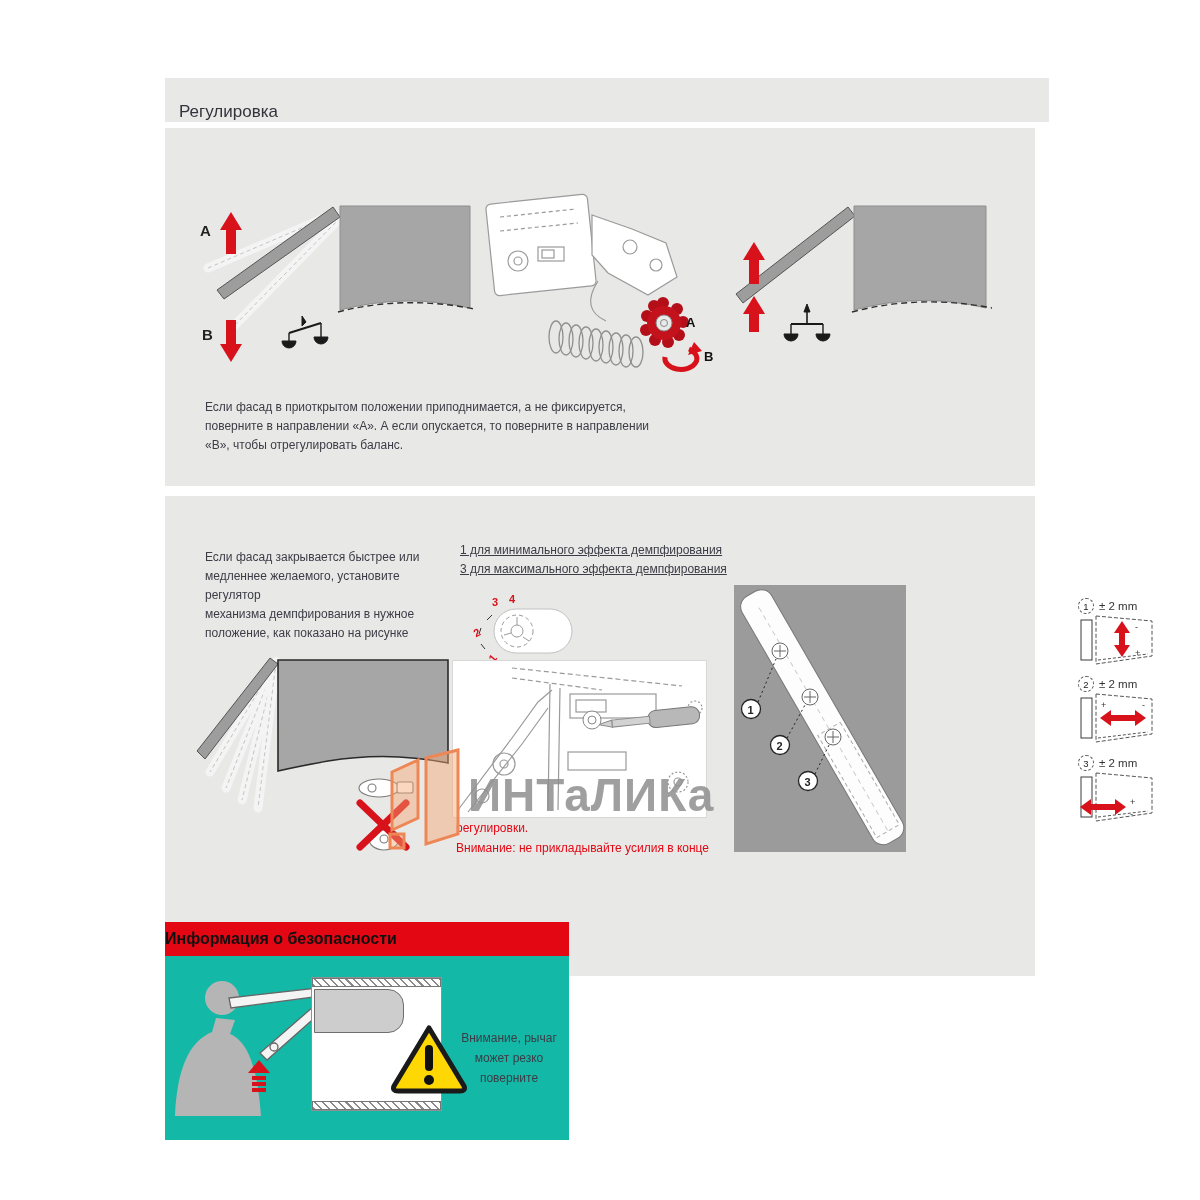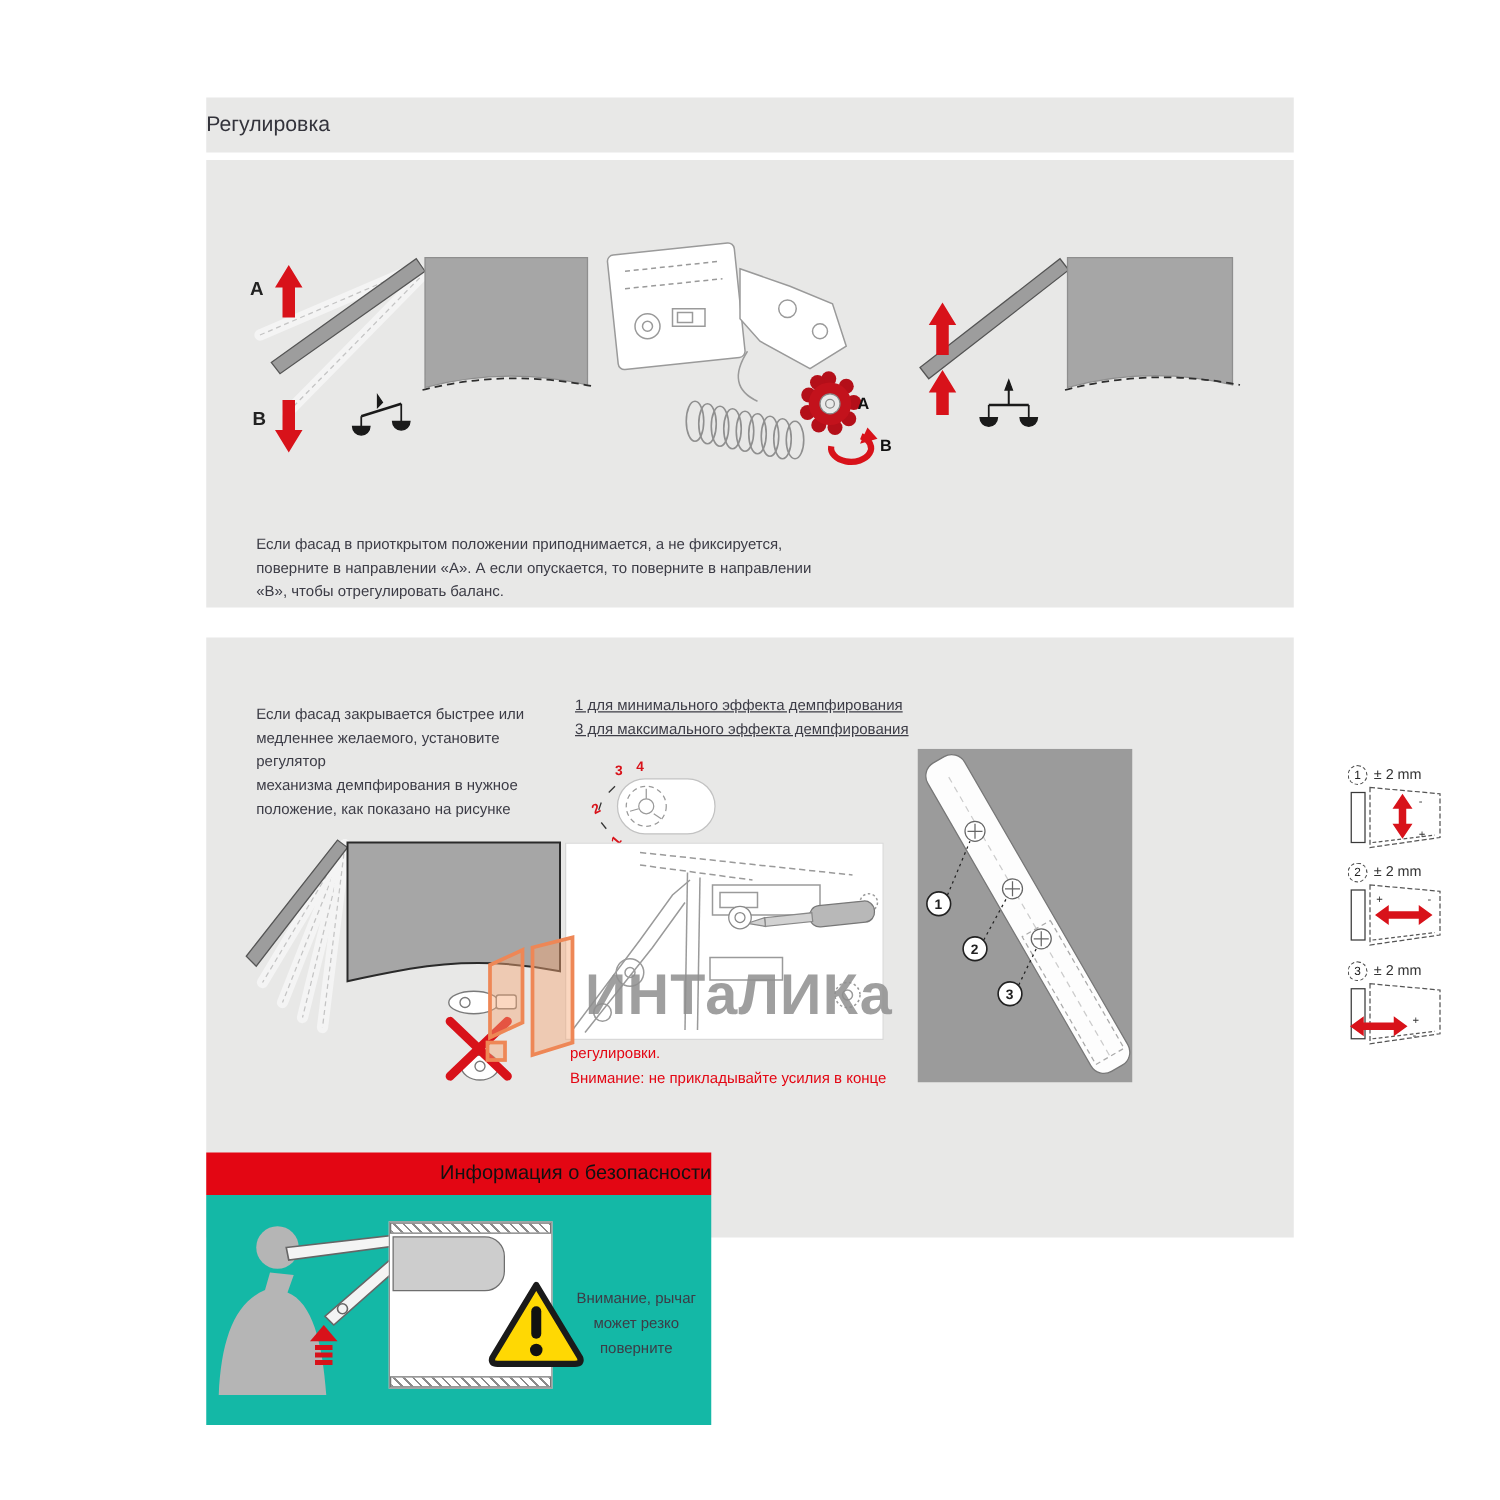--- a/index.html
+++ b/index.html
@@ -1,25 +1,25 @@
 <!DOCTYPE html>
 <html><head>
 <meta charset="utf-8">
 <style>
   html,body{margin:0;padding:0;background:#fff;}
   .page{position:relative;width:1200px;height:1200px;background:#fff;overflow:hidden;
         font-family:"Liberation Sans",sans-serif;color:#3c3c46;}
   .abs{position:absolute;}
-  .titlebar{background:#e8e8e7;display:flex;align-items:center;
+  .titlebar{background:#e8e8e7;display:flex;align-items:flex-end;padding-left:14px;
             font-size:17px;color:#33333b;}
   .panel{background:#e8e8e7;}
   .body-text{font-size:12px;line-height:19px;color:#3c3c46;}
   .red-text{font-size:12px;line-height:20px;color:#e30613;}
-  .banner{background:#e30613;display:flex;align-items:center;justify-content:flex-end;
-          font-size:16px;font-weight:normal;color:#111;}
+  .banner{background:#e30613;display:flex;align-items:center;justify-content:flex-start;
+          font-size:16px;font-weight:bold;color:#111;}
   .safety{background:#14b8a6;}
   .safety-text{font-size:12px;line-height:20px;text-align:center;color:#3c3c46;}
   .adj-item{position:absolute;left:913px;width:110px;}
   .adj-head{display:flex;align-items:center;gap:5px;height:16px;}
   .adj-circle{width:14px;height:14px;border:1px dashed #555;border-radius:50%;
               font-size:9.5px;color:#222;display:flex;align-items:center;justify-content:center;
               background:transparent;flex:0 0 auto;}
   .adj-range{font-size:11.5px;color:#333;}
   .watermark{pointer-events:none;z-index:6;}
   .wm-text{font-size:46px;font-weight:bold;letter-spacing:1px;color:#8f8f8f;opacity:.85;
@@ -123,28 +123,28 @@
         <path d="M79,112 l3,8 l-6,0 z" stroke-width="1"></path>
         <line x1="79" y1="120" x2="79" y2="132" stroke-width="1.6"></line>
         <line x1="63" y1="132" x2="95" y2="132" stroke-width="2"></line>
         <line x1="63" y1="132" x2="63" y2="142" stroke-width="1.4"></line>
         <line x1="95" y1="132" x2="95" y2="142" stroke-width="1.4"></line>
         <path d="M56,142 a7,7 0 0 0 14,0 z"></path>
         <path d="M88,142 a7,7 0 0 0 14,0 z"></path>
       </g>
     </svg>
 
-    <div class="abs body-text" style="left:40px;top:270px;width:470px;margin-top:28px;">
+    <div class="abs body-text" style="left:40px;top:270px;width:470px;">
       <div>Если фасад в приоткрытом положении приподнимается, а не фиксируется,</div>
       <div>поверните в направлении «А». А если опускается, то поверните в направлении</div>
       <div>«В», чтобы отрегулировать баланс.</div>
     </div>
   </div>
 
-  <div class="abs panel" style="left:165px;top:496px;width:870px;height:480px;margin-top:14px;">
+  <div class="abs panel" style="left:165px;top:496px;width:870px;height:480px;">
 
     <div class="abs body-text" style="left:40px;top:52px;width:250px;">
       <div>Если фасад закрывается быстрее или</div>
       <div>медленнее желаемого, установите</div>
       <div>регулятор</div>
       <div>механизма демпфирования в нужное</div>
       <div>положение, как показано на рисунке</div>
     </div>
 
     <div class="abs body-text" style="left:295px;top:45px;width:310px;text-decoration:underline;">

